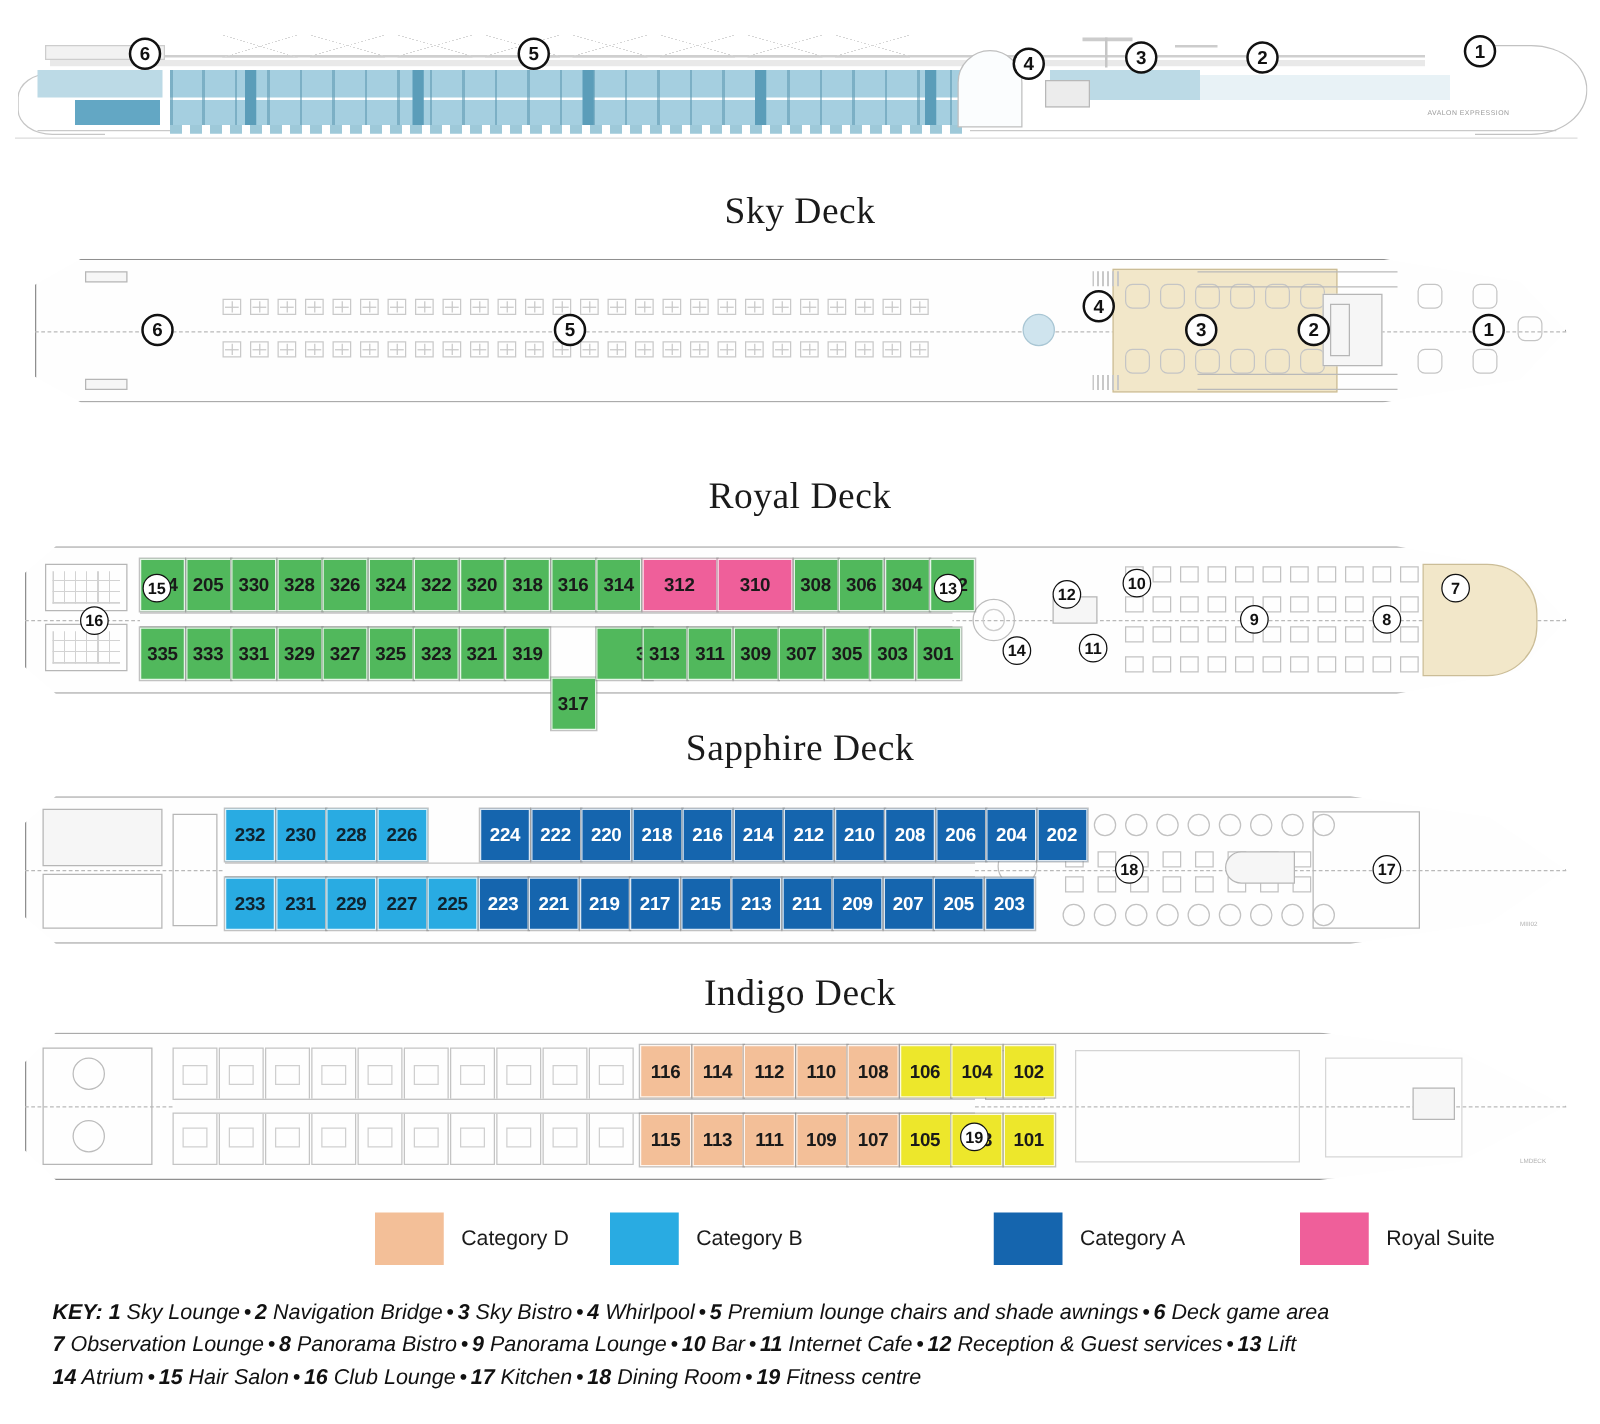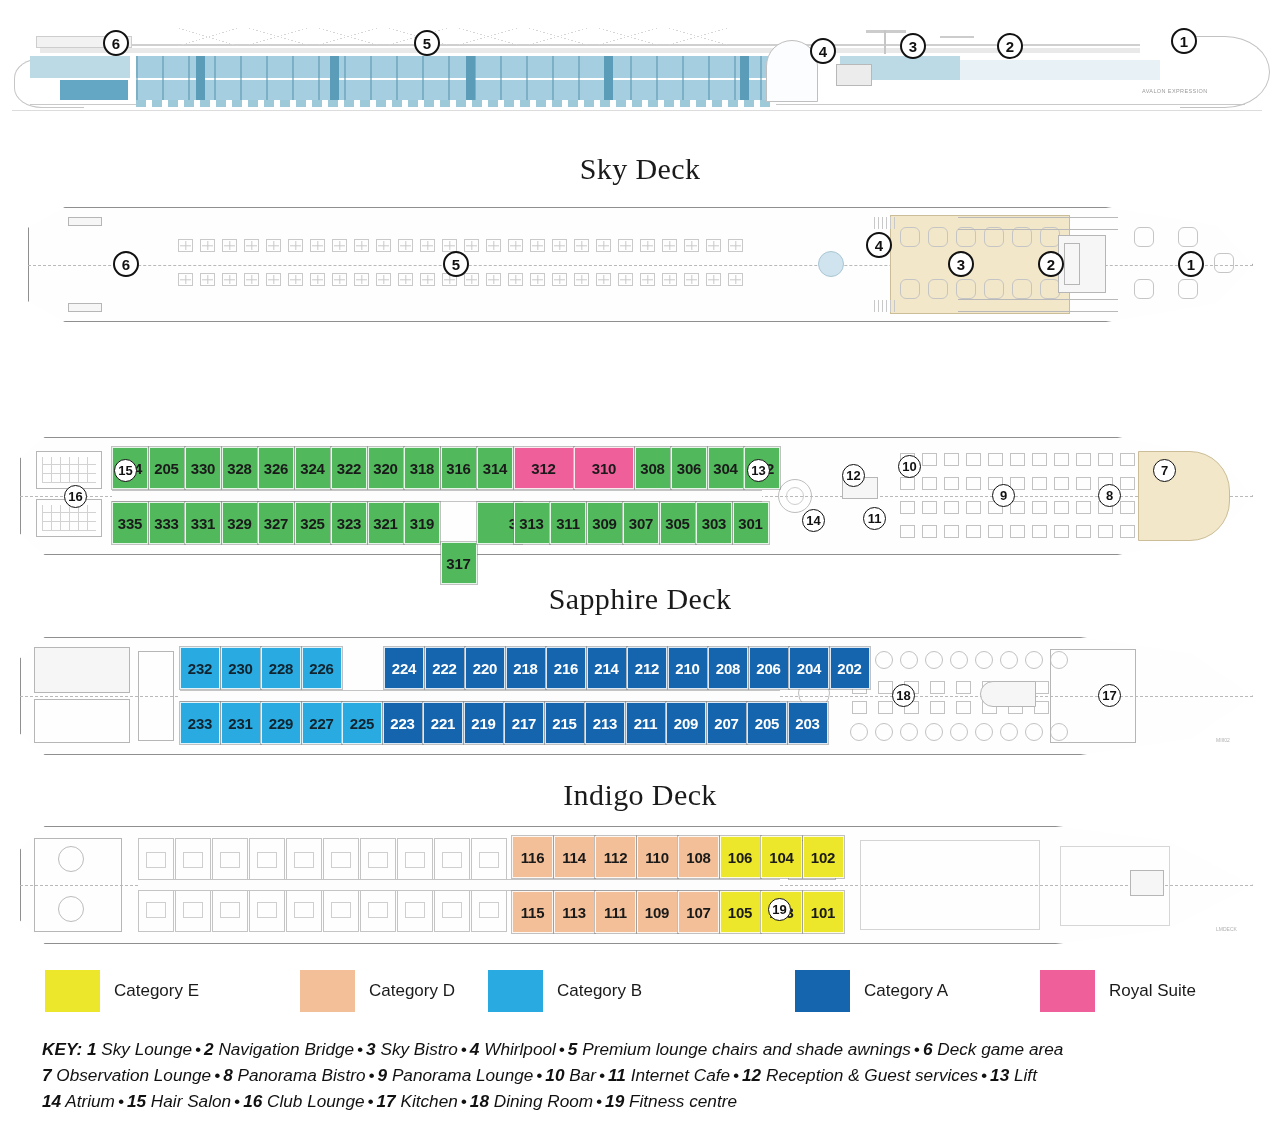--- a/index.html
+++ b/index.html
@@ -325,20 +325,21 @@
       background:repeating-linear-gradient(90deg,#c8c8c8 0 1px, transparent 1px 4px);"></div>
 
     <div class="marker" style="left:85px;  top:44px;">6</div>
     <div class="marker" style="left:415px; top:44px;">5</div>
     <div class="marker" style="left:838px; top:25px;">4</div>
     <div class="marker" style="left:920px; top:44px;">3</div>
     <div class="marker" style="left:1010px;top:44px;">2</div>
     <div class="marker" style="left:1150px;top:44px;">1</div>
   </div>
 
+  <div class="deck-title" style="top:380px;">Royal Deck</div>
 
   <div class="deck" style="left:20px; top:437px; width:1233px; height:118px;">
     <div style="position:absolute;left:0;top:0;width:1233px;height:118px;background:#fefefe;
                 border:1.4px solid #8f8f8f;
                 clip-path: polygon(2% 0, 89% 0, 97% 16%, 100% 50%, 97% 84%, 89% 100%, 2% 100%, 0 82%, 0 18%);"></div>
     <div class="centerline"></div>
 
     <div class="box-ln" style="left:16px;top:14px;width:66px;height:38px;"></div>
     <div class="box-ln" style="left:16px;top:62px;width:66px;height:38px;"></div>
     <div style="position:absolute;left:22px;top:20px;width:54px;height:26px;
@@ -651,24 +652,20 @@
     <div class="box-ln" style="left:768px;top:14px;width:48px;height:40px;"></div>
     <div class="box-ln" style="left:840px;top:14px;width:180px;height:90px;border-color:#d4d4d4;"></div>
     <div class="box-ln" style="left:1040px;top:20px;width:110px;height:80px;border-color:#d6d6d6;"></div>
     <div class="box-ln fill" style="left:1110px;top:44px;width:34px;height:26px;"></div>
     <div style="position:absolute;left:1196px;top:100px;font-size:5px;color:#b0b0b0;">LMDECK</div>
 
     <div class="marker sm" style="left:748px; top:72px;">19</div>
   </div>
 
   <div id="legend">
-      <div class="legend-item" style="position: absolute; left: 45px; top: 8px;">
-        <div class="legend-sw" style="background: rgb(237, 231, 43);"></div>
-        <div class="legend-label">Category E</div>
-      </div>
       <div class="legend-item" style="position: absolute; left: 300px; top: 8px;">
         <div class="legend-sw" style="background: rgb(243, 191, 152);"></div>
         <div class="legend-label">Category D</div>
       </div>
       <div class="legend-item" style="position: absolute; left: 488px; top: 8px;">
         <div class="legend-sw" style="background: rgb(41, 171, 226);"></div>
         <div class="legend-label">Category B</div>
       </div>
       <div class="legend-item" style="position: absolute; left: 795px; top: 8px;">
         <div class="legend-sw" style="background: rgb(21, 101, 174);"></div>

